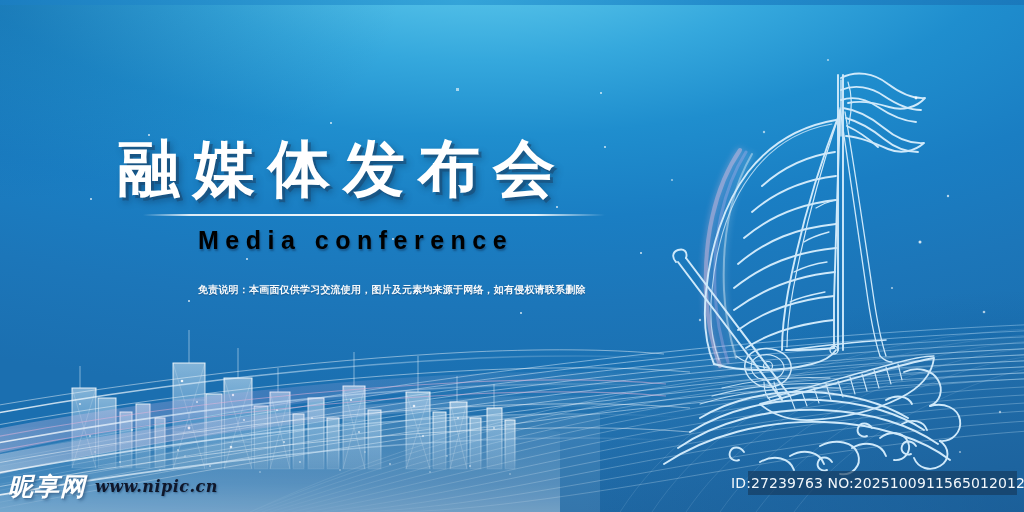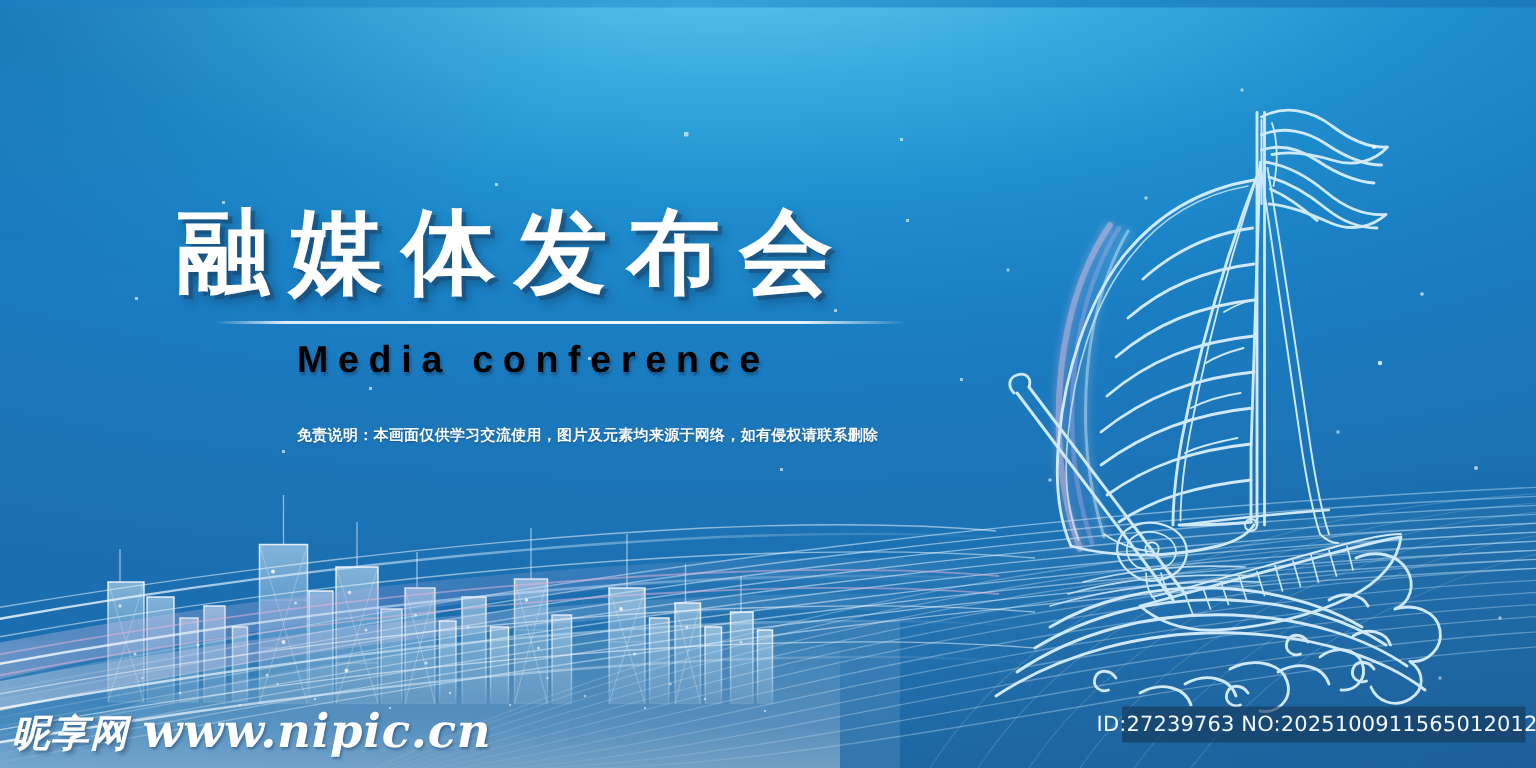--- a/index.html
+++ b/index.html
@@ -81,21 +81,21 @@
 
   
   .wm{position:absolute;left:8px;top:470px;display:flex;align-items:center;gap:9px;}
   .wm-cn{
     font-size:25px;font-weight:700;color:#ffffff;letter-spacing:1px;
     font-style:italic;
     font-family:"DejaVu Sans","Liberation Sans",sans-serif;
     text-shadow:1px 1px 0 rgba(70,110,150,.6), 2px 2px 3px rgba(30,70,110,.5);
   }
   .wm-url{
-    font-size:31px;font-weight:700;font-style:italic;color:#ffffff;
+    font-size:16px;font-weight:700;font-style:italic;color:#0f172a;
     letter-spacing:.5px;
     font-family:"DejaVu Serif","Liberation Serif",serif;
     text-shadow:1px 1px 2px rgba(30,70,110,.55);
   }
 
   
   .idbadge{
     position:absolute;left:748px;top:471px;width:269px;height:24px;
     background:rgba(22,58,92,.66);
     display:flex;align-items:center;justify-content:center;

